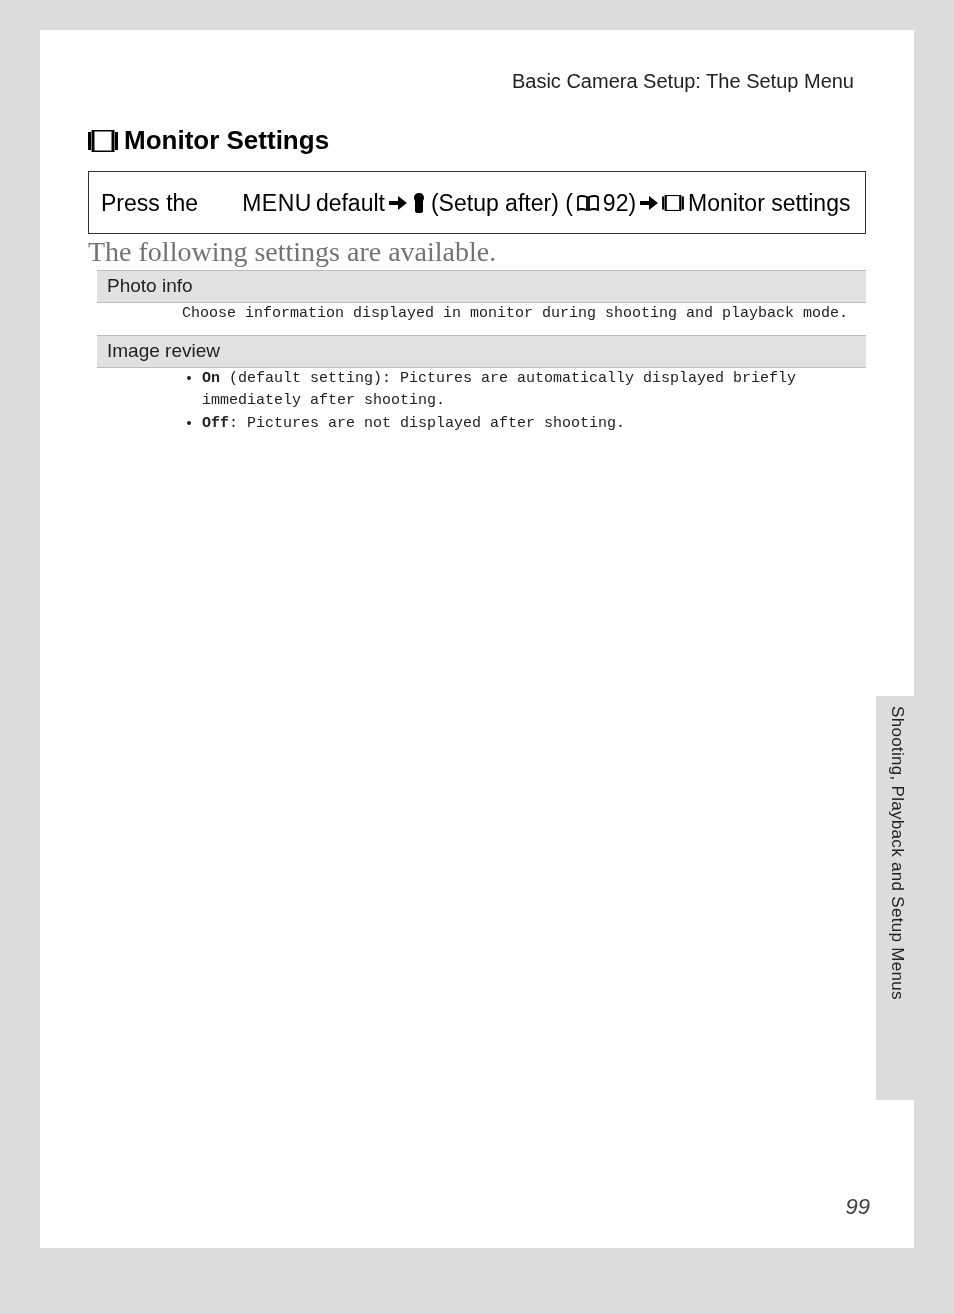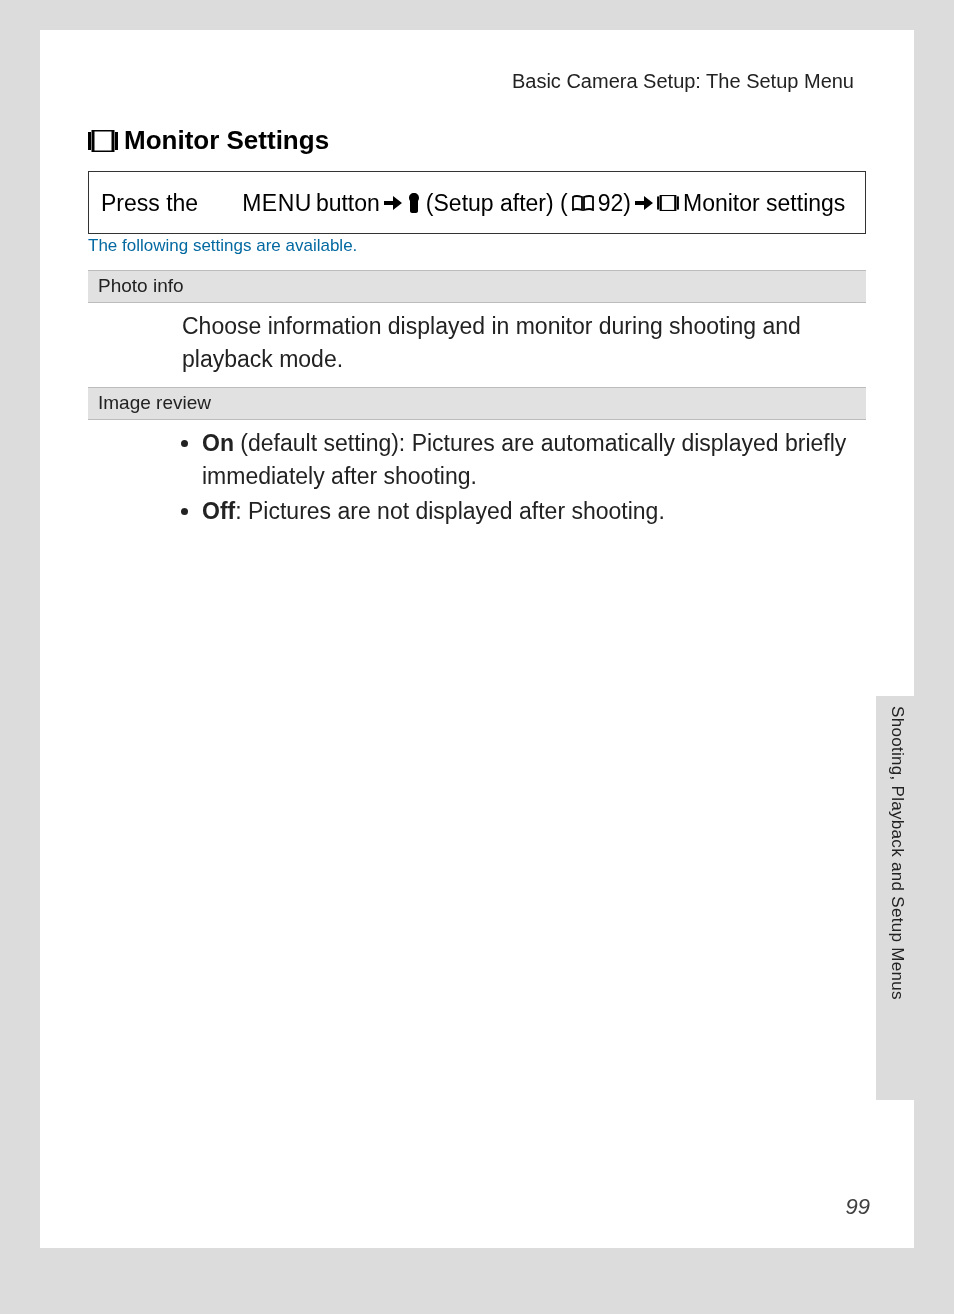--- a/index.html
+++ b/index.html
@@ -59,42 +59,45 @@
     font-family: "Arial Narrow", Arial, sans-serif;
     font-stretch: condensed;
     letter-spacing: 0.5px;
     margin-left: 40px;
   }
   .arrow-icon svg, .wrench-icon svg, .book-icon svg { display: inline-block; vertical-align: -3px; }
   .intro-text {
     position: absolute;
     top: 206px;
     left: 48px;
-    font-size: 17px;
-    color: #0369a1;
+    font-size: 28px;
+    color: #737373;
+    font-family: Liberation Serif, serif;
   }
   .settings-block {
     position: absolute;
     top: 240px;
     left: 48px;
     width: 778px;
   }
   .row-head {
     background: #e1e1e1;
     border-top: 1px solid #bcbcbc;
     border-bottom: 1px solid #bcbcbc;
     padding: 4px 10px 5px 10px;
     font-size: 19px;
     color: #222;
+    margin-left: 9px;
   }
   .row-body {
-    padding: 7px 10px 10px 94px;
-    font-size: 23px;
+    padding: 0 10px 10px 94px;
+    font-size: 15px;
     line-height: 1.45;
     color: #222;
+    font-family: Liberation Mono, monospace;
   }
   .row-body ul {
     list-style: disc;
     margin-left: 20px;
   }
   .row-body li { margin-bottom: 2px; }
   .bold { font-weight: 700; }
   .side-tab {
     position: absolute;
     right: 0;
@@ -136,21 +139,21 @@
         <rect x="27" y="2" width="3" height="18" fill="#000"></rect>
         <rect x="5" y="0" width="20" height="22" fill="none" stroke="#000" stroke-width="3"></rect>
       </svg>
     </span>
     <span>Monitor Settings</span>
   </div>
 
   <div class="nav-box">
     <span>Press the</span>
     <span class="menu-word">MENU</span>
-    <span>button</span>
+    <span>default</span>
     <span class="inline-icon arrow-icon">
       <svg width="18" height="14" viewBox="0 0 18 14">
           <path d="M0 5 L9 5 L9 0 L18 7 L9 14 L9 9 L0 9 Z" fill="#000"></path>
         </svg>
     </span>
     <span class="inline-icon wrench-icon">
       <svg width="16" height="20" viewBox="0 0 16 20">
         <path d="M8 0 C5 0 3 2 3 5 C3 6 3.3 7 4 8 L4 18 C4 19 5 20 6 20 L10 20 C11 20 12 19 12 18 L12 8 C12.7 7 13 6 13 5 C13 2 11 0 8 0 Z M8 2 L8 6 L6 6 L6 2.5 C6 2.5 5 3 5 5 C5 7 6 8 8 8 C10 8 11 7 11 5 C11 3 10 2.5 10 2.5 L10 6 L8 6 Z" fill="#000"></path>
       </svg>
     </span>

